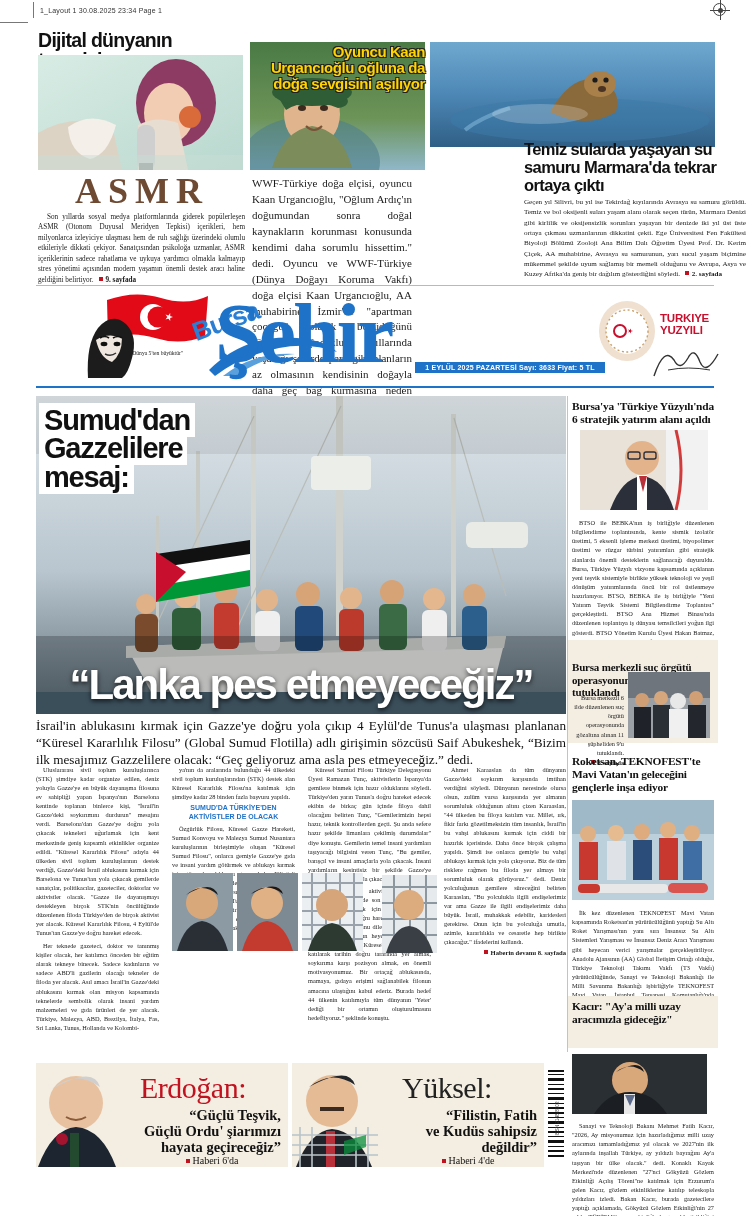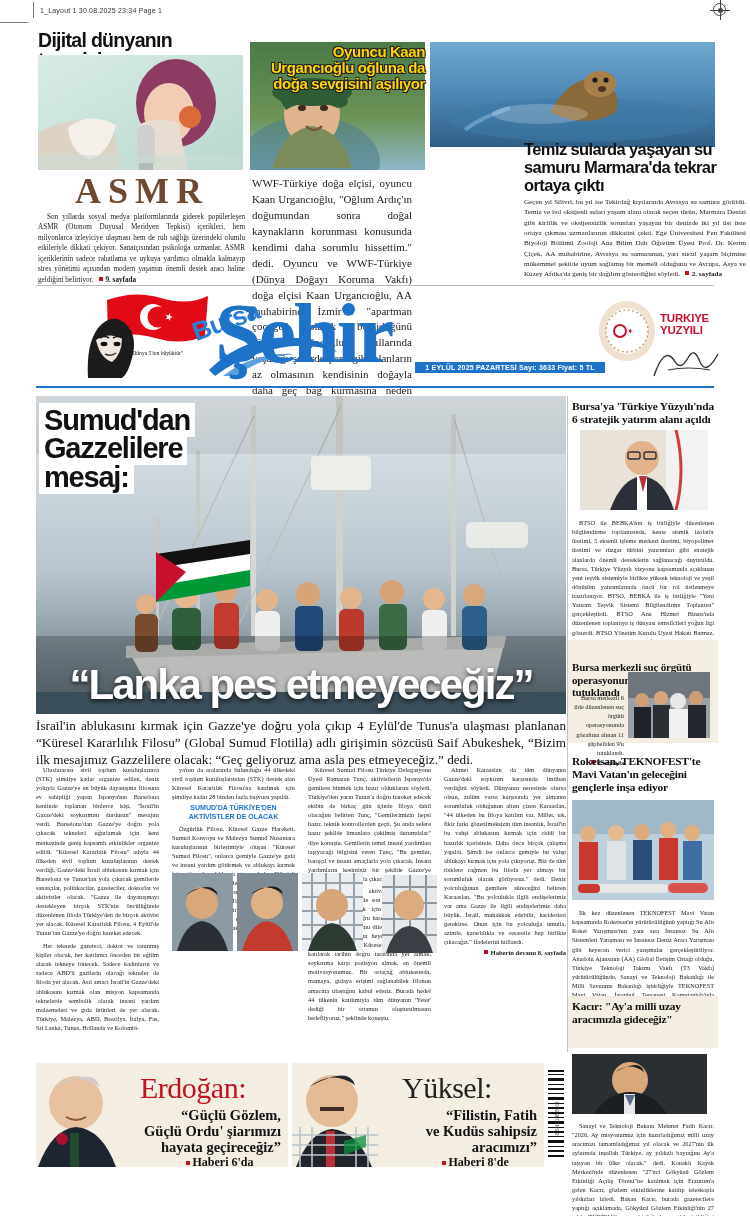--- a/index.html
+++ b/index.html
@@ -146,21 +146,21 @@
   .bb{ position:absolute; background:#f3ede2; overflow:hidden;}
   .bb .nm{
     position:absolute; font-family:"Liberation Serif", serif; font-weight:normal;
     font-size:30px; color:#c1121f; letter-spacing:-.5px;
   }
   .bb .nm.dark{ color:#222; }
   .bb .qt{
     position:absolute; font-family:"Liberation Serif", serif; font-weight:bold;
     font-size:14.5px; line-height:1.12; color:#111; text-align:right;
   }
-  .bb .hb{ position:absolute; font-family:"Liberation Serif",serif; font-weight:bold; font-size:12px;}
+  .bb .hb{ position:absolute; font-family:"Liberation Serif",serif; font-weight:normal; font-size:10px;}
   .barcode{ position:absolute; left:548px; top:1068px; width:16px; height:92px;}
   .barcode .bc-lines{position:absolute;inset:0;}
   .isbn{position:absolute; left:-26px; top:30px; width:70px; font-size:4.6px;
     font-family:"Liberation Sans",sans-serif; transform:rotate(-90deg); color:#333;}
 </style>
 </head>
 <body>
 
 <div class="printbar">
   <div class="vrule"></div>
@@ -546,21 +546,21 @@
         <circle cx="40" cy="40" r="27" fill="#e8c2a0"></circle>
         <path d="M2 104 q14 -38 38 -40 q26 2 40 40 Z" fill="#1c2530"></path>
         <path d="M16 26 q24 -20 48 -2 q-6 -22 -48 2Z" fill="#cfcfcf"></path>
         <path d="M30 54 q10 6 20 0" stroke="#8a5a3a" stroke-width="2" fill="none"></path>
         <rect x="34" y="70" width="9" height="34" fill="#23492f"></rect>
         <circle cx="26" cy="76" r="6" fill="#c8102e" opacity=".8"></circle>
       </svg>
     </div>
     <div class="nm" style="left:104px;top:8px;">Erdoğan:</div>
     <div class="qt" style="left:70px;top:44px;width:175px;">
-      <span>“Güçlü Gözlem,</span><br>
+      <span>“Güçlü Teşvik,</span><br>
       <span>Güçlü Ordu' şiarımızı</span><br>
       <span>hayata geçireceğiz”</span>
     </div>
     <div class="hb" style="left:150px;top:92px;"><span class="sq"></span><span>Haberi 6'da</span></div>
   </div>
 
   <div class="bb" style="left:292px;top:1063px;width:252px;height:104px;">
     <div class="photo" style="left:0;top:0;width:86px;height:104px;">
       <svg width="86" height="104" viewBox="0 0 86 104" preserveAspectRatio="none">
         <rect width="86" height="104" fill="#f3ede2"></rect>
@@ -573,23 +573,23 @@
           <path d="M0 72 H86 M0 82 H86 M0 92 H86"></path>
             <path d="M8 64 V104 M20 64 V104 M64 64 V104 M76 64 V104"></path>
         </g>
         <path d="M52 78 l22 -6 l0 12 l-22 8 Z" fill="#0a8f3c" opacity=".75"></path>
       </svg>
     </div>
     <div class="nm dark" style="left:110px;top:8px;">Yüksel:</div>
     <div class="qt" style="left:70px;top:44px;width:175px;">
       <span>“Filistin, Fatih</span><br>
       <span>ve Kudüs sahipsiz</span><br>
-      <span>aracımızı”</span>
-    </div>
-    <div class="hb" style="left:150px;top:92px;"><span class="sq"></span><span>Haberi 8'de</span></div>
+      <span>değildir”</span>
+    </div>
+    <div class="hb" style="left:150px;top:92px;"><span class="sq"></span><span>Haberi 4'de</span></div>
   </div>
 
   <div class="barcode">
     <div class="bc-lines">
       <svg width="16" height="92" viewBox="0 0 16 92" preserveAspectRatio="none">
         <rect width="16" height="92" fill="#fff"></rect>
         <g fill="#111">
           <rect x="0" y="2" width="16" height="2"></rect>
             <rect x="0" y="6" width="16" height="1"></rect>
           <rect x="0" y="10" width="16" height="3"></rect>

